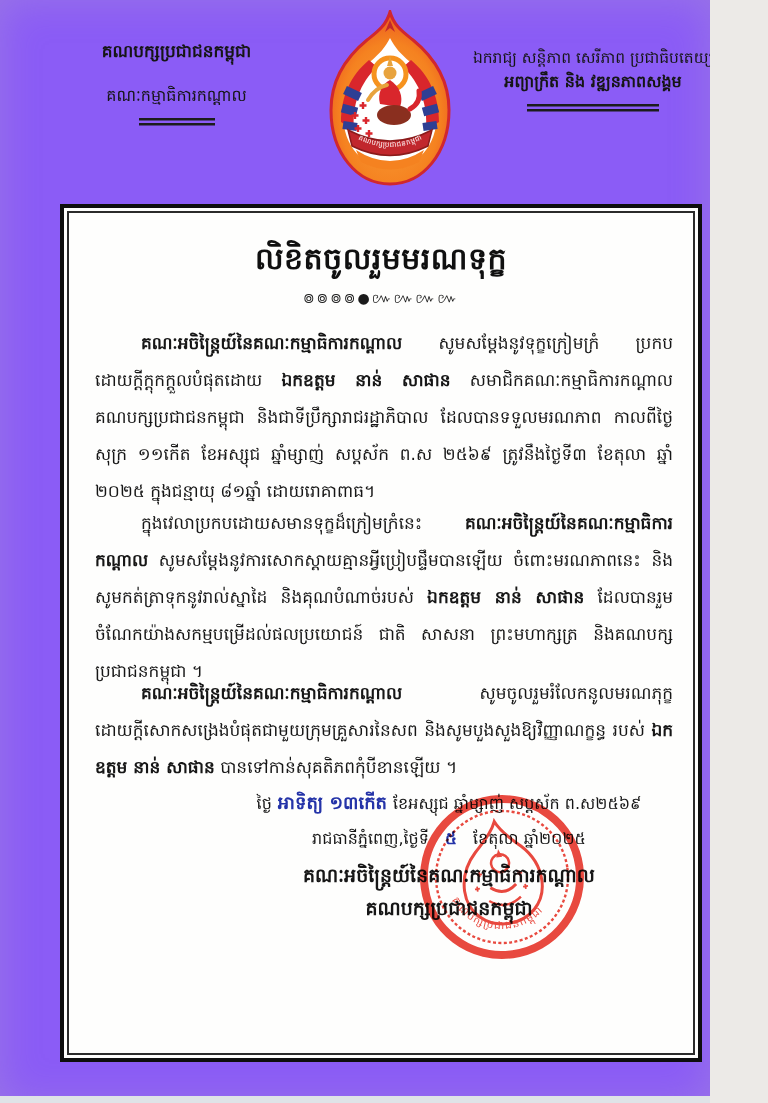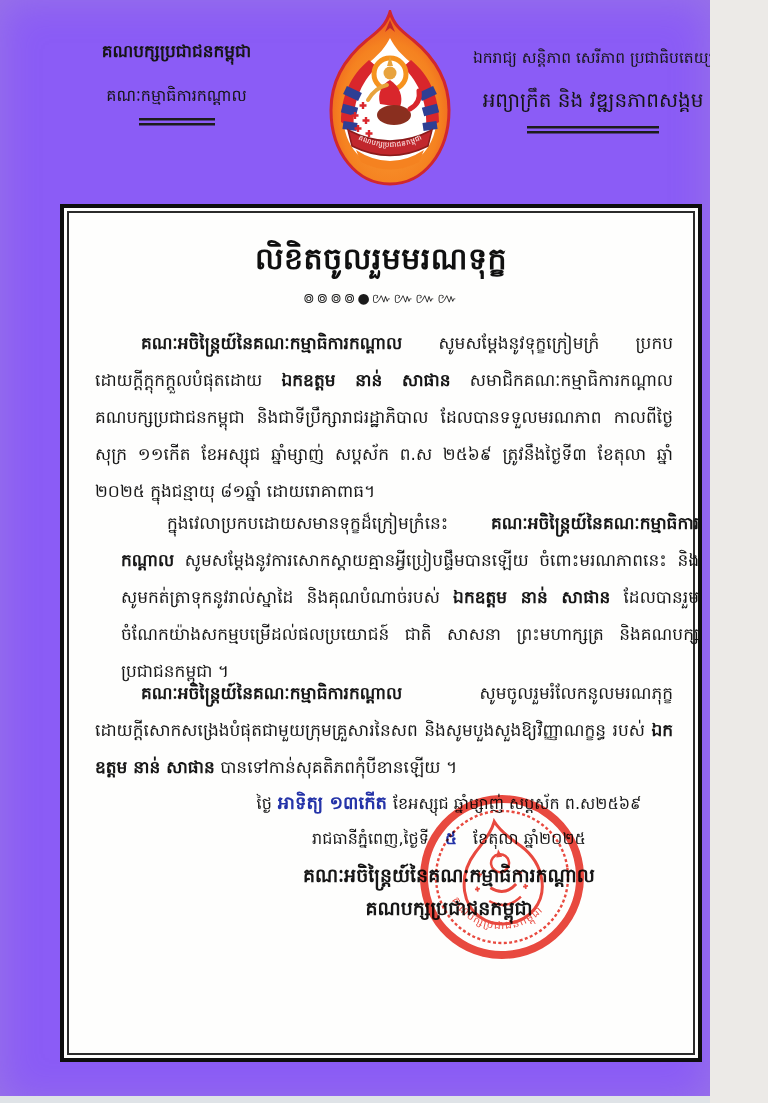--- a/index.html
+++ b/index.html
@@ -11,38 +11,38 @@
   
   .hdr-left{position:absolute;left:64px;top:40px;width:225px;text-align:center;color:#151515;}
   .hdr-left .h1{font-size:17px;font-weight:700;}
   .hdr-left .h2{font-size:16px;margin-top:20px;}
   .dbl-rule{margin:9px auto 0;background:
      linear-gradient(#1c1c1c,#1c1c1c) 0 0/100% 2.5px no-repeat,
      linear-gradient(#1c1c1c,#1c1c1c) 0 5px/100% 2.5px no-repeat;height:8px;}
   .hdr-left .dbl-rule{width:76px;}
   .hdr-right{position:absolute;left:462px;top:48px;width:262px;text-align:center;color:#151515;}
   .hdr-right .h1{font-size:15.5px;font-weight:400;}
-  .hdr-right .h2{font-size:20px;font-weight:400;margin-top:16px;}
+  .hdr-right .h2{font-size:16px;font-weight:700;margin-top:0;}
   .hdr-right .dbl-rule{width:132px;}
   .logo{position:absolute;left:314px;top:10px;width:152px;height:178px;}
 
   
   .frame{position:absolute;left:60px;top:204px;width:642px;height:858px;
          border:4px solid #0e0e0e;background:#fefefd;box-sizing:border-box;padding-left:28px;}
   .frame .inner{position:absolute;inset:3px;border:2px solid #2b2b2b;}
 
   .title{position:absolute;left:0;top:27px;width:100%;text-align:center;
          font-size:30px;font-weight:700;color:#101010;letter-spacing:.5px;}
   .ornament{position:absolute;left:0;top:76px;width:100%;text-align:center;
             font-size:14px;color:#1a1a1a;letter-spacing:2px;}
 
   .para{position:absolute;left:26px;width:578px;margin:0;font-size:17px;line-height:2.18;
         text-align:justify;text-indent:46px;color:#161616;}
   .para .b{font-weight:700;}
-  .p1{top:112px;} .p2{top:292px;margin-left:26px;} .p3{top:462px;}
+  .p1{top:112px;} .p2{top:292px;} .p3{top:462px;}
 
   
   .footer{position:absolute;left:140px;top:572px;width:480px;text-align:center;color:#161616;}
   .dline{font-size:16px;line-height:2.0;white-space:nowrap;}
   .hand{color:#2433a8;font-weight:600;font-size:18px;padding:0 6px;}
   .hand2{font-size:17px;padding:0 16px;}
   .sig{font-size:19px;font-weight:700;line-height:1.75;}
   .sig.first{margin-top:4px;}
 
   .stamp{position:absolute;left:347px;top:578px;width:172px;height:172px;

